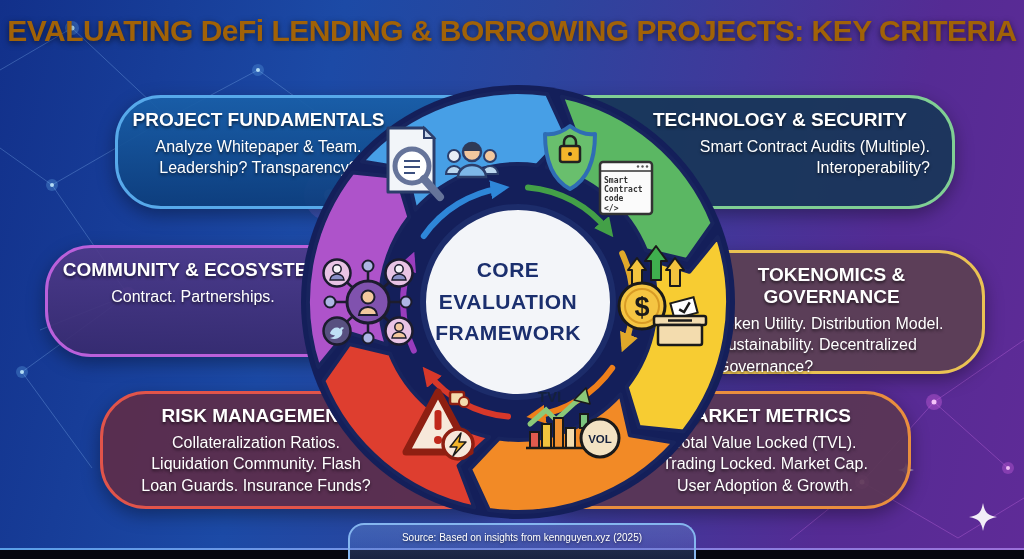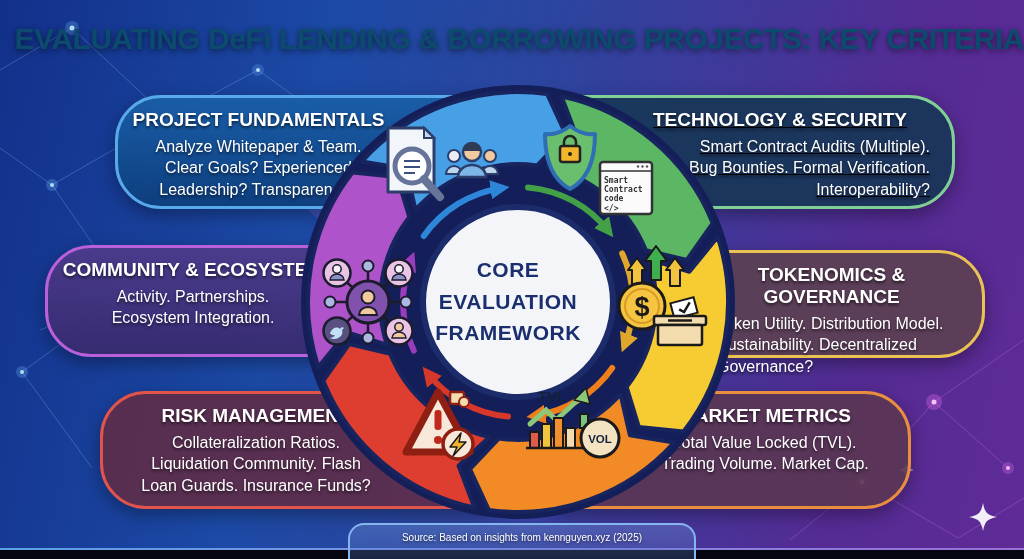--- a/index.html
+++ b/index.html
@@ -3,21 +3,21 @@
 <meta charset="utf-8">
 <style>
   html,body{margin:0;padding:0;}
   body{
     width:1024px;height:559px;position:relative;overflow:hidden;
     font-family:"Liberation Sans",sans-serif;
     background:linear-gradient(103deg,#12308a 0%,#1c4aa6 30%,#2b459e 48%,#41389a 66%,#552b94 82%,#5f2b97 100%);
   }
   .abs{position:absolute;}
   #title{
-    left:0;top:22px;width:1024px;text-align:right;color:#0c4a6e;
+    left:0;top:14px;width:1024px;text-align:center;color:#a16207;
     font-size:30px;font-weight:bold;letter-spacing:-.5px;
     text-shadow:0 2px 6px rgba(0,0,0,.55);
   }
   .callout{
     position:absolute;border:3px solid #fff;border-radius:46px;
     box-shadow:0 6px 18px rgba(0,0,0,.35);z-index:2;box-sizing:border-box;
   }
   .callout-inner{padding-top:11px;}
   .callout-heading{
     color:#fff;font-weight:bold;font-size:19px;text-align:center;
@@ -30,21 +30,21 @@
   
   #box-0{left:115px;top:95px;width:415px;height:114px;
     background:linear-gradient(180deg,rgba(25,95,168,.93),rgba(13,62,124,.93));}
   #box-0 .callout-inner{width:265px;margin-left:8px;}
   #box-1{left:512px;top:95px;width:443px;height:114px;background:rgba(24,54,88,.92);}
   #box-1 .callout-inner{width:300px;margin-left:auto;margin-right:22px;}
   #box-1 .callout-line{text-align:right;padding-left:55px;}
   #box-2{left:45px;top:245px;width:420px;height:112px;
     background:linear-gradient(180deg,rgba(80,58,138,.9),rgba(56,42,110,.92));}
   #box-2 .callout-inner{width:270px;margin-left:10px;}
-  #box-3{left:650px;top:250px;width:335px;height:108px;background:rgba(92,64,82,.92);}
+  #box-3{left:650px;top:250px;width:335px;height:124px;background:rgba(92,64,82,.92);}
   #box-3 .callout-inner{width:265px;margin-left:auto;margin-right:18px;}
   #box-3 .callout-line{text-align:left;padding-left:18px;}
   #box-4{left:100px;top:391px;width:420px;height:118px;background:rgba(95,44,72,.9);}
   #box-4 .callout-inner{width:290px;margin-left:8px;}
   #box-5{left:528px;top:391px;width:383px;height:118px;background:rgba(90,54,84,.92);}
   #box-5 .callout-inner{width:300px;margin-left:auto;margin-right:8px;padding-left:30px;box-sizing:border-box;}
   #wheel{left:0;top:0;z-index:3;pointer-events:none;}
   #bgmesh{left:0;top:0;z-index:0;}
   #center-label{
     left:428px;top:254px;width:160px;z-index:4;text-align:center;
@@ -100,37 +100,34 @@
     <path d="M906,462 C907,468 908,469 914,470 C908,471 907,472 906,478 C905,472 904,471 898,470 C904,469 905,468 906,462 Z" fill="rgba(255,255,255,.7)"></path>
   </g>
 </svg>
 
 <div id="title" class="abs">EVALUATING DeFi LENDING &amp; BORROWING PROJECTS: KEY CRITERIA</div>
 
 <div class="callout" id="box-0" style="border-color: rgb(87, 169, 234);">
   <div class="callout-inner">
     <div class="callout-heading">PROJECT FUNDAMENTALS</div>
     <div class="callout-line">Analyze Whitepaper &amp; Team.</div>
-    <div class="callout-line">Clear Goals? Experienced</div>
     <div class="callout-line">Leadership? Transparency?</div>
   </div>
 </div>
-<div class="callout" id="box-1" style="border-color: rgb(128, 207, 148); text-decoration: underline;">
+<div class="callout" id="box-1" style="border-color: rgb(128, 207, 148);">
   <div class="callout-inner">
     <div class="callout-heading">TECHNOLOGY &amp; SECURITY</div>
     <div class="callout-line">Smart Contract Audits (Multiple).</div>
-    <div class="callout-line">Bug Bounties. Formal Verification.</div>
     <div class="callout-line">Interoperability?</div>
   </div>
 </div>
 <div class="callout" id="box-2" style="border-color: rgb(186, 96, 218);">
   <div class="callout-inner">
     <div class="callout-heading">COMMUNITY &amp; ECOSYSTEM</div>
-    <div class="callout-line">Activity. Partnerships.</div>
-    <div class="callout-line">Ecosystem Integration.</div>
+    <div class="callout-line">Contract. Partnerships.</div>
   </div>
 </div>
 <div class="callout" id="box-3" style="border-color: rgb(234, 194, 83);">
   <div class="callout-inner">
     <div class="callout-heading">TOKENOMICS &amp; GOVERNANCE</div>
     <div class="callout-line">Token Utility. Distribution Model.</div>
     <div class="callout-line">Sustainability. Decentralized</div>
     <div class="callout-line">Governance?</div>
   </div>
 </div>
@@ -139,21 +136,22 @@
     <div class="callout-heading">RISK MANAGEMENT</div>
     <div class="callout-line">Collateralization Ratios.</div>
     <div class="callout-line">Liquidation Community. Flash</div>
     <div class="callout-line">Loan Guards. Insurance Funds?</div>
   </div>
 </div>
 <div class="callout" id="box-5" style="border-color: rgb(233, 142, 62);">
   <div class="callout-inner">
     <div class="callout-heading">MARKET METRICS</div>
     <div class="callout-line">Total Value Locked (TVL).</div>
-    <div class="callout-line">Trading Volume. Market Cap.</div>
+    <div class="callout-line">Trading Locked. Market Cap.</div>
+    <div class="callout-line">User Adoption &amp; Growth.</div>
   </div>
 </div>
 
 <svg id="wheel" class="abs" width="1024" height="559">
   <defs>
     <marker id="m0" viewBox="0 0 10 10" refX="6" refY="5" markerWidth="3.2" markerHeight="3.2" orient="auto">
         <path d="M0,0 L10,5 L0,10 Z" fill="#2e86d8"></path>
       </marker>
     <marker id="m1" viewBox="0 0 10 10" refX="6" refY="5" markerWidth="3.2" markerHeight="3.2" orient="auto">
         <path d="M0,0 L10,5 L0,10 Z" fill="#43a047"></path>

